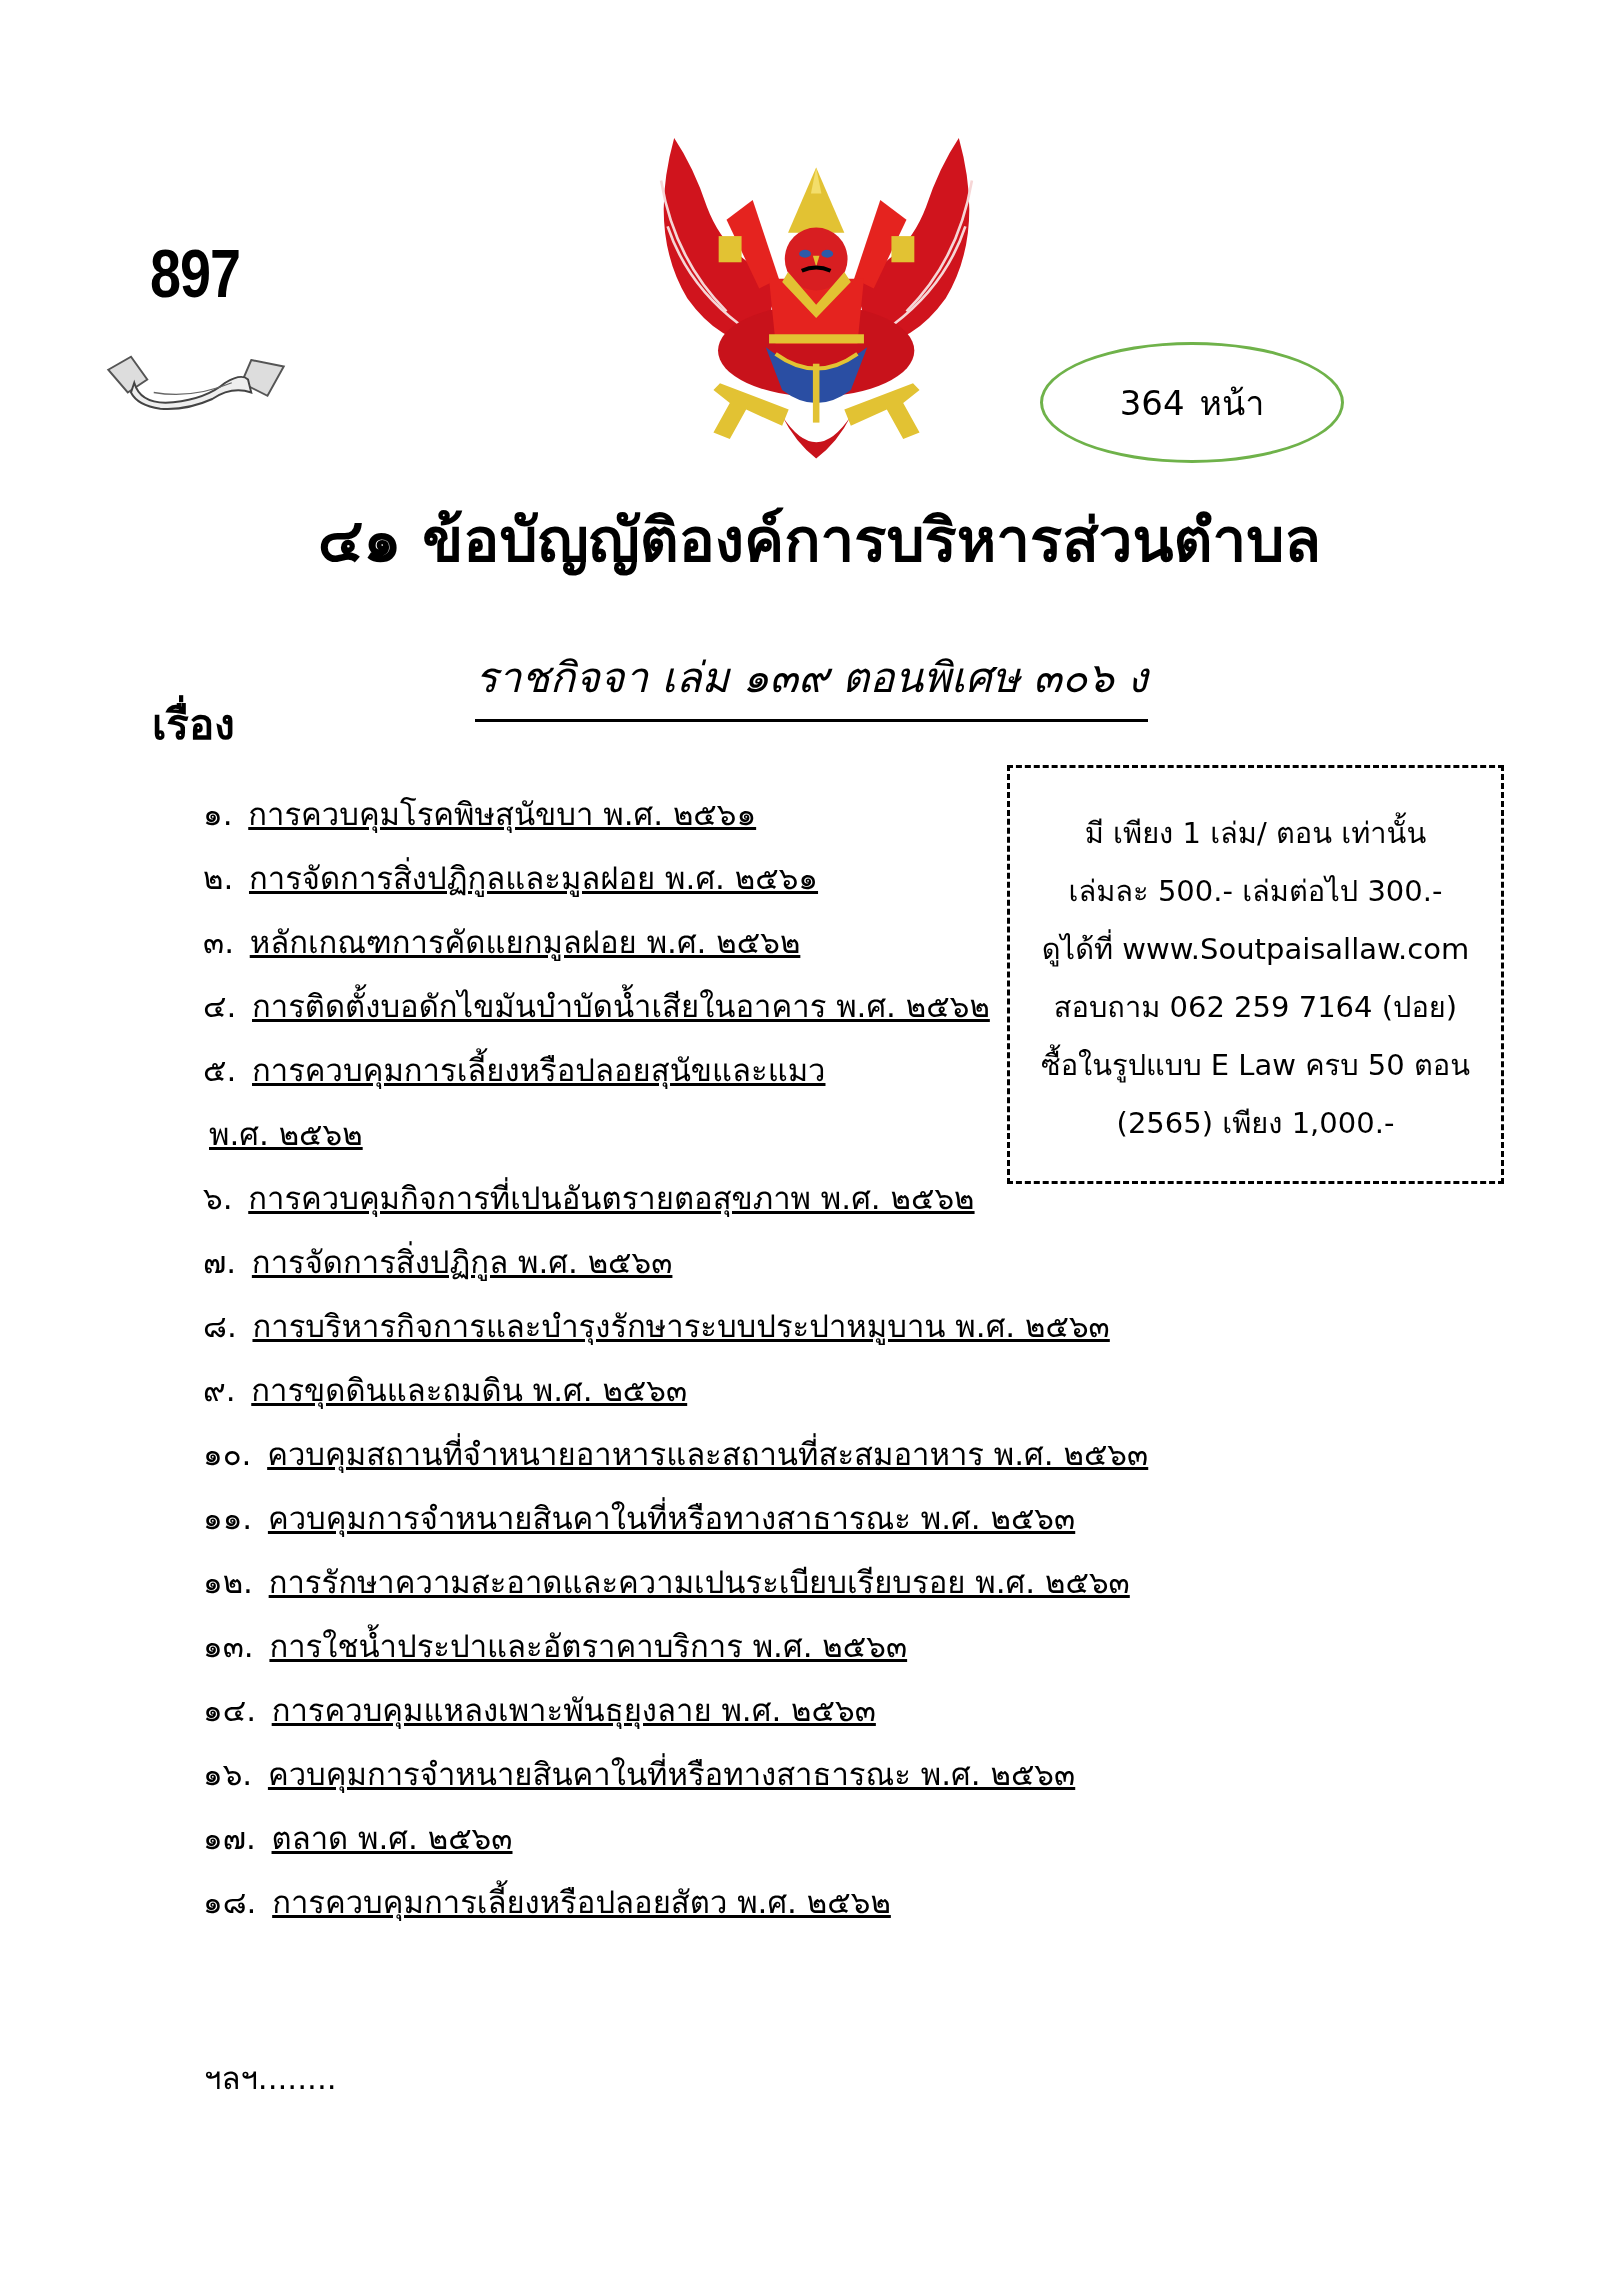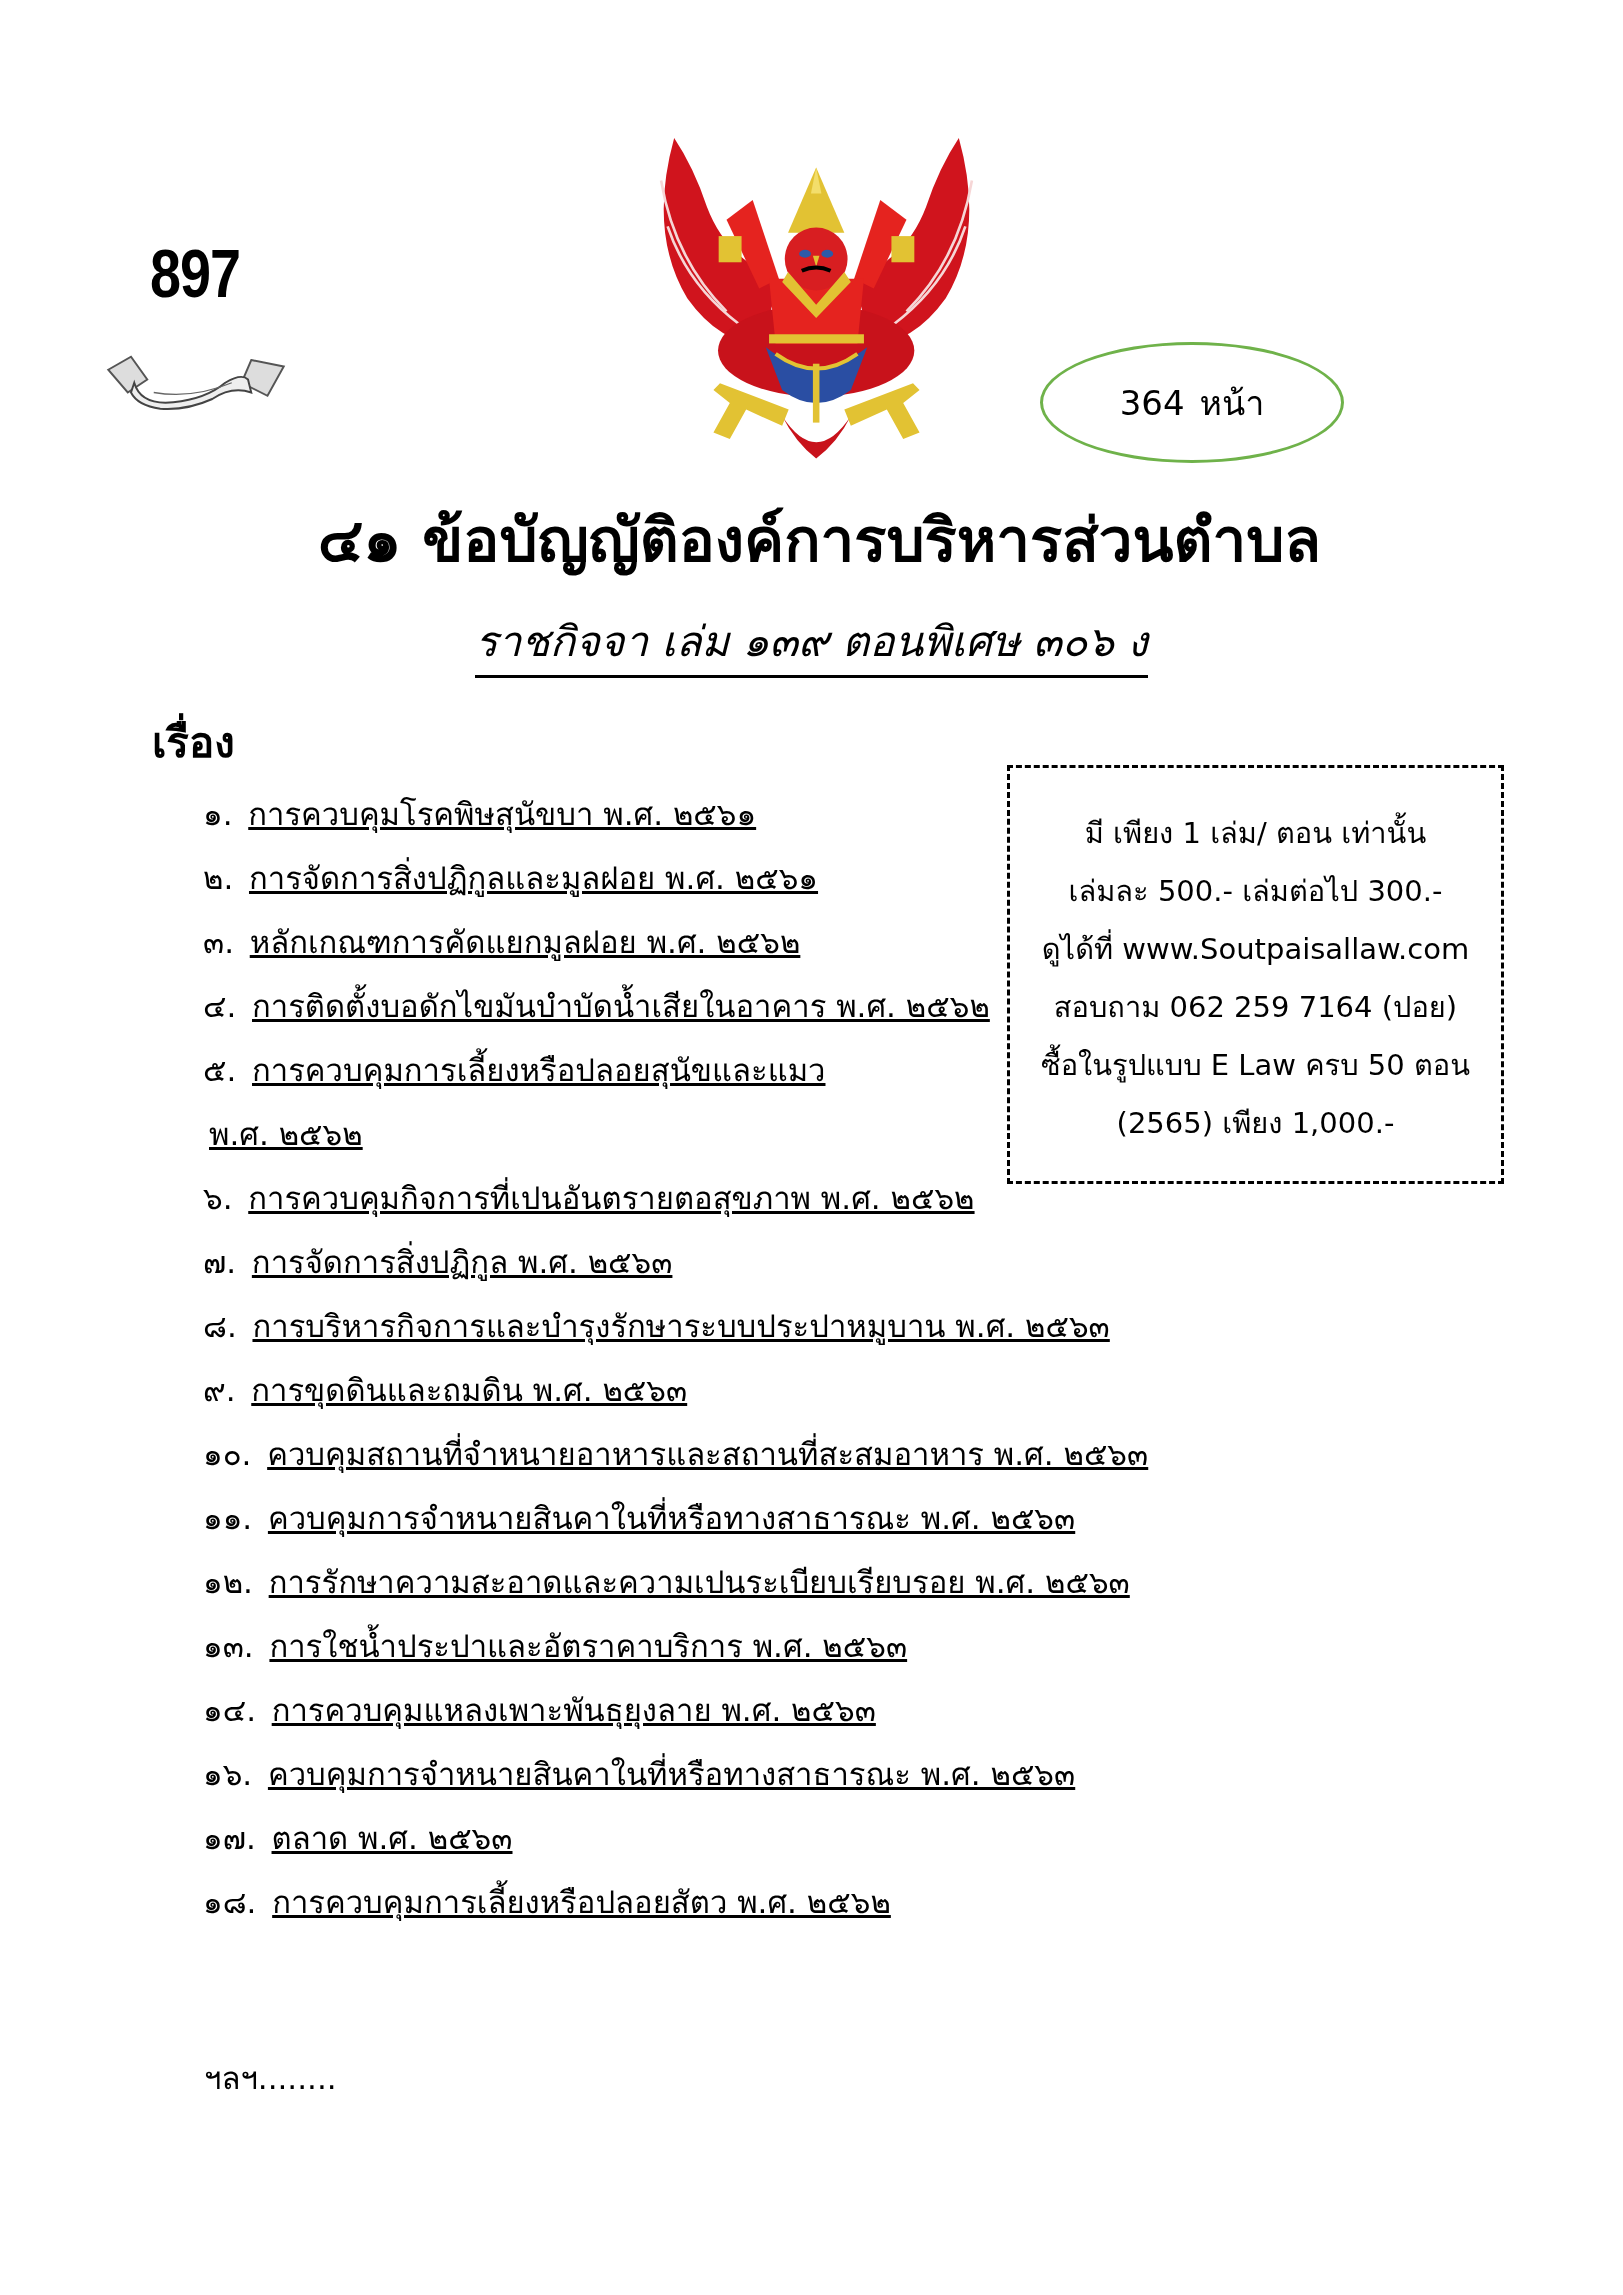--- a/index.html
+++ b/index.html
@@ -21,23 +21,23 @@
     display: flex; align-items: center; justify-content: center;
     font-size: 34px; font-weight: normal; gap: 15px;
   }
   .main-title {
     left: 8px; width: 1623px; top: 507px; text-align: center;
     font-weight: bold; font-size: 60px; line-height: 1.1;
   }
   .subtitle-wrap { left: 0; width: 1623px; top: 618px; text-align: center; }
   .subtitle {
     display: inline-block; font-style: italic; font-size: 42px;
-    border-bottom: 3.9px solid #000; padding-bottom: 9px; line-height: 1.15;
+    border-bottom: 3.9px solid #000; padding-bottom: 17px; line-height: 1.15; margin-top: 36px;
   }
-  .topic-heading { left: 152px; top: 700px; font-weight: bold; font-size: 42px; line-height: 1.2; margin-top: 18px; }
+  .topic-heading { left: 152px; top: 700px; font-weight: bold; font-size: 42px; line-height: 1.2; }
   .list { left: 203px; top: 782px; width: 981px; }
   .list-item {
     font-size: 31px; line-height: 64px; height: 64px; white-space: nowrap; text-decoration: underline;
   }
   .list-item .num { display: inline-block; margin-right: 15.7px; }
   .list-item.cont { margin-left: 6px; }
   .info-box {
     left: 1007px; top: 765px; width: 497px; height: 419px;
     border: 3.3px dashed #000; box-sizing: border-box;
     display: flex; flex-direction: column; justify-content: center; align-items: center;

